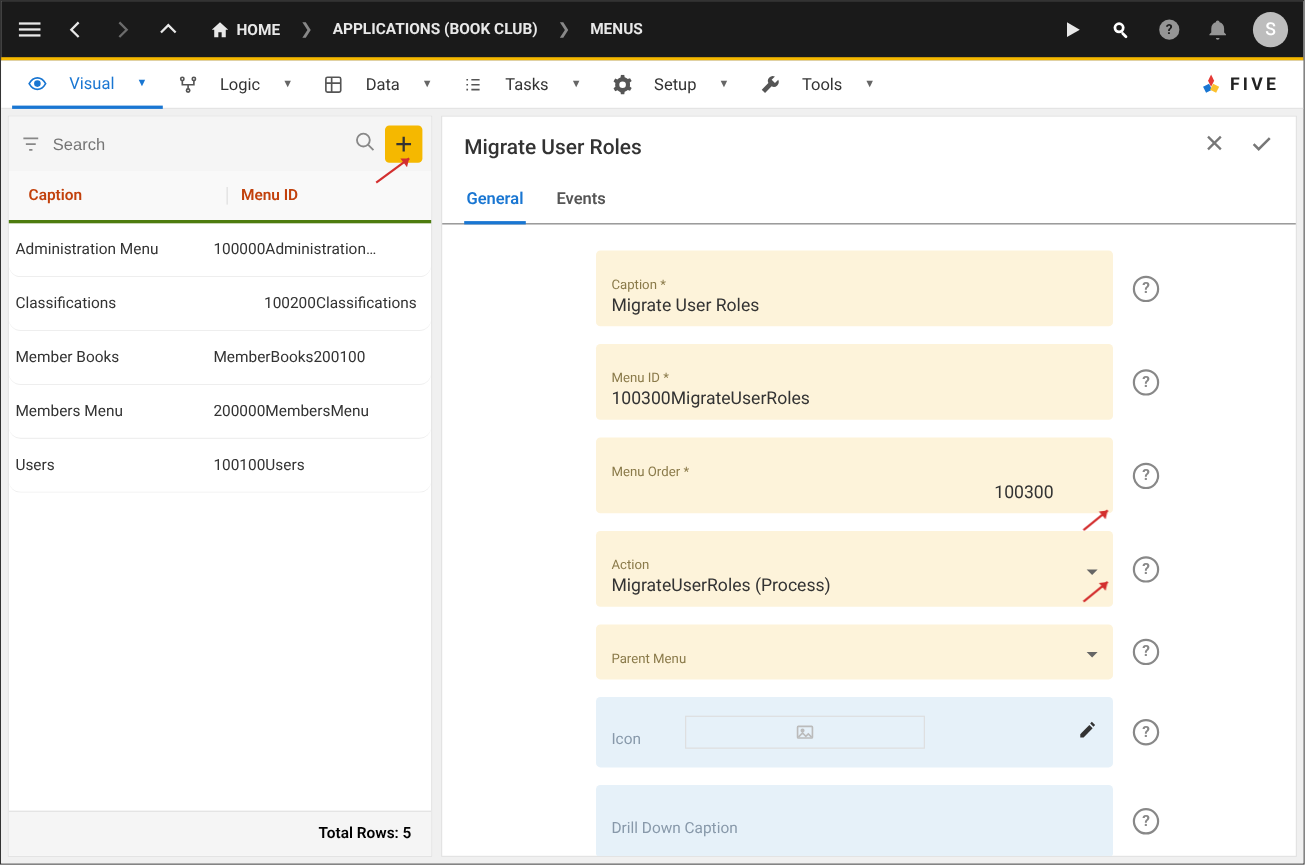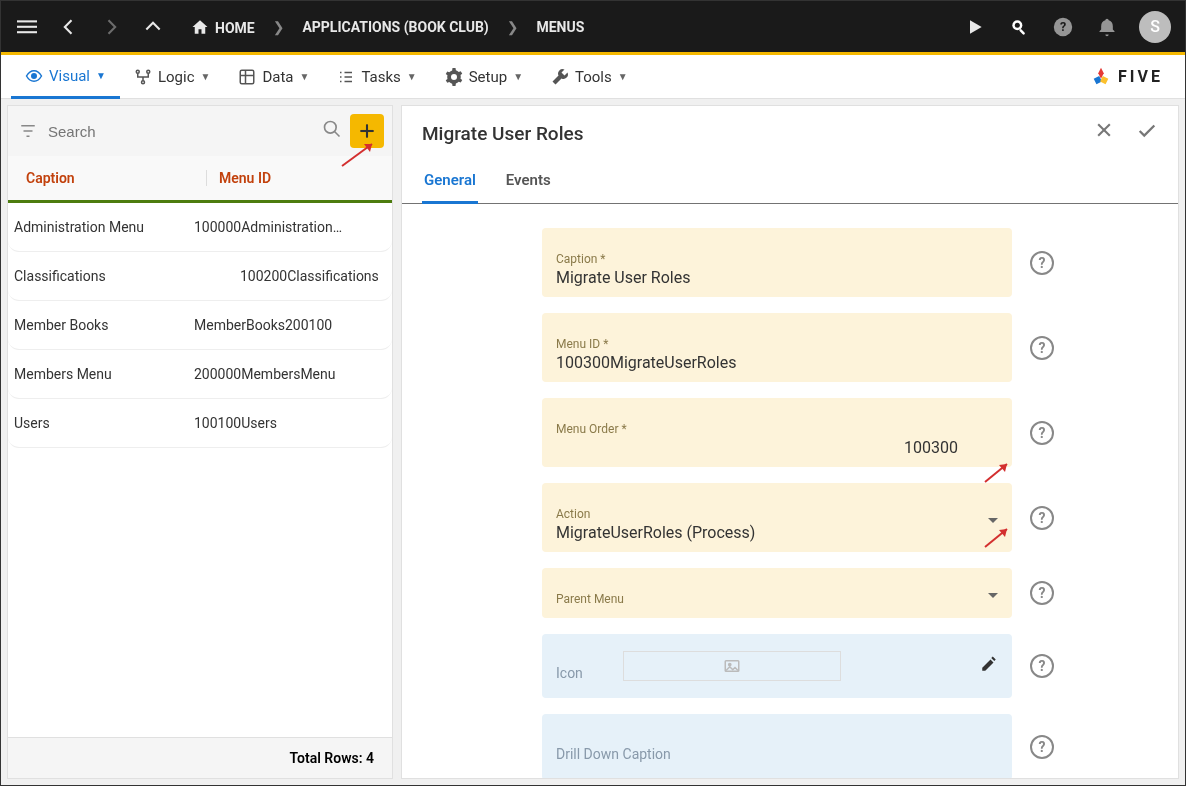--- a/index.html
+++ b/index.html
@@ -11,21 +11,21 @@
 .topbar-icon { width: 24px; height: 24px; display:flex; align-items:center; justify-content:center; cursor:pointer; color:#e8e8e8; }
 .topbar-icon svg { width:20px; height:20px; }
 .breadcrumb { display:flex; align-items:center; gap: 18px; margin-left: 8px; }
 .bc-item { color:#e8e8e8; font-size:14px; font-weight:700; cursor:pointer; display:flex; align-items:flex-end; gap:6px; }
 .bc-sep { color:#888; font-size:14px; }
 .topbar-right { margin-left:auto; display:flex; align-items:center; gap:20px; }
 .avatar { width:32px; height:32px; border-radius:50%; background:#bdbdbd; display:flex; align-items:center; justify-content:center; color:#fff; font-weight:500; }
 
 
 .menubar { height: 44px; background:#fff; display:flex; align-items:center; padding: 0 10px; border-bottom:1px solid #e0e0e0; }
-.menubar-item { display:flex; align-items:center; gap:6px; padding:0 14px; height:100%; cursor:pointer; color:#333; font-size:15px; }
+.menubar-item { display:flex; align-items:center; gap:20px; padding:0 14px; height:100%; cursor:pointer; color:#333; font-size:15px; }
 .menubar-item.active { color:#1976d2; border-bottom:3px solid #1976d2; margin-bottom:-1px; }
 .menubar-item .tri { font-size:10px; color:#666; }
 .menubar-item.active .tri { color:#1976d2; }
 .menubar-logo { margin-left:auto; padding-right:12px; display:flex; align-items:center; gap:6px; font-weight:700; letter-spacing:3px; font-size:16px; color:#222; }
 
 
 .body { display:flex; height: calc(100% - 54px - 44px); background:#f0f0f0; padding:6px; gap:8px; }
 
 
 .left-panel { width:386px; background:#fff; border:1px solid #e0e0e0; display:flex; flex-direction:column; }
@@ -240,21 +240,21 @@
         </div>
         <div class="table-row">
           <div class="col-caption">Members Menu</div>
           <div class="col-menuid" style="border-left: none; padding-left: 0px;">200000MembersMenu</div>
         </div>
         <div class="table-row">
           <div class="col-caption">Users</div>
           <div class="col-menuid" style="border-left: none; padding-left: 0px;">100100Users</div>
         </div>
       </div>
-    <div class="table-foot">Total Rows: 4</div>
+    <div class="table-foot">Total Rows: 5</div>
   </div>
 
   <div class="right-panel">
     <div class="form-header">
       <div class="form-title">Migrate User Roles</div>
       <div class="form-actions">
         <span><svg width="20" height="20" viewBox="0 0 24 24" stroke="#777" stroke-width="2.5">
               <line x1="5" y1="5" x2="19" y2="19"></line>
               <line x1="19" y1="5" x2="5" y2="19"></line>
             </svg></span>

